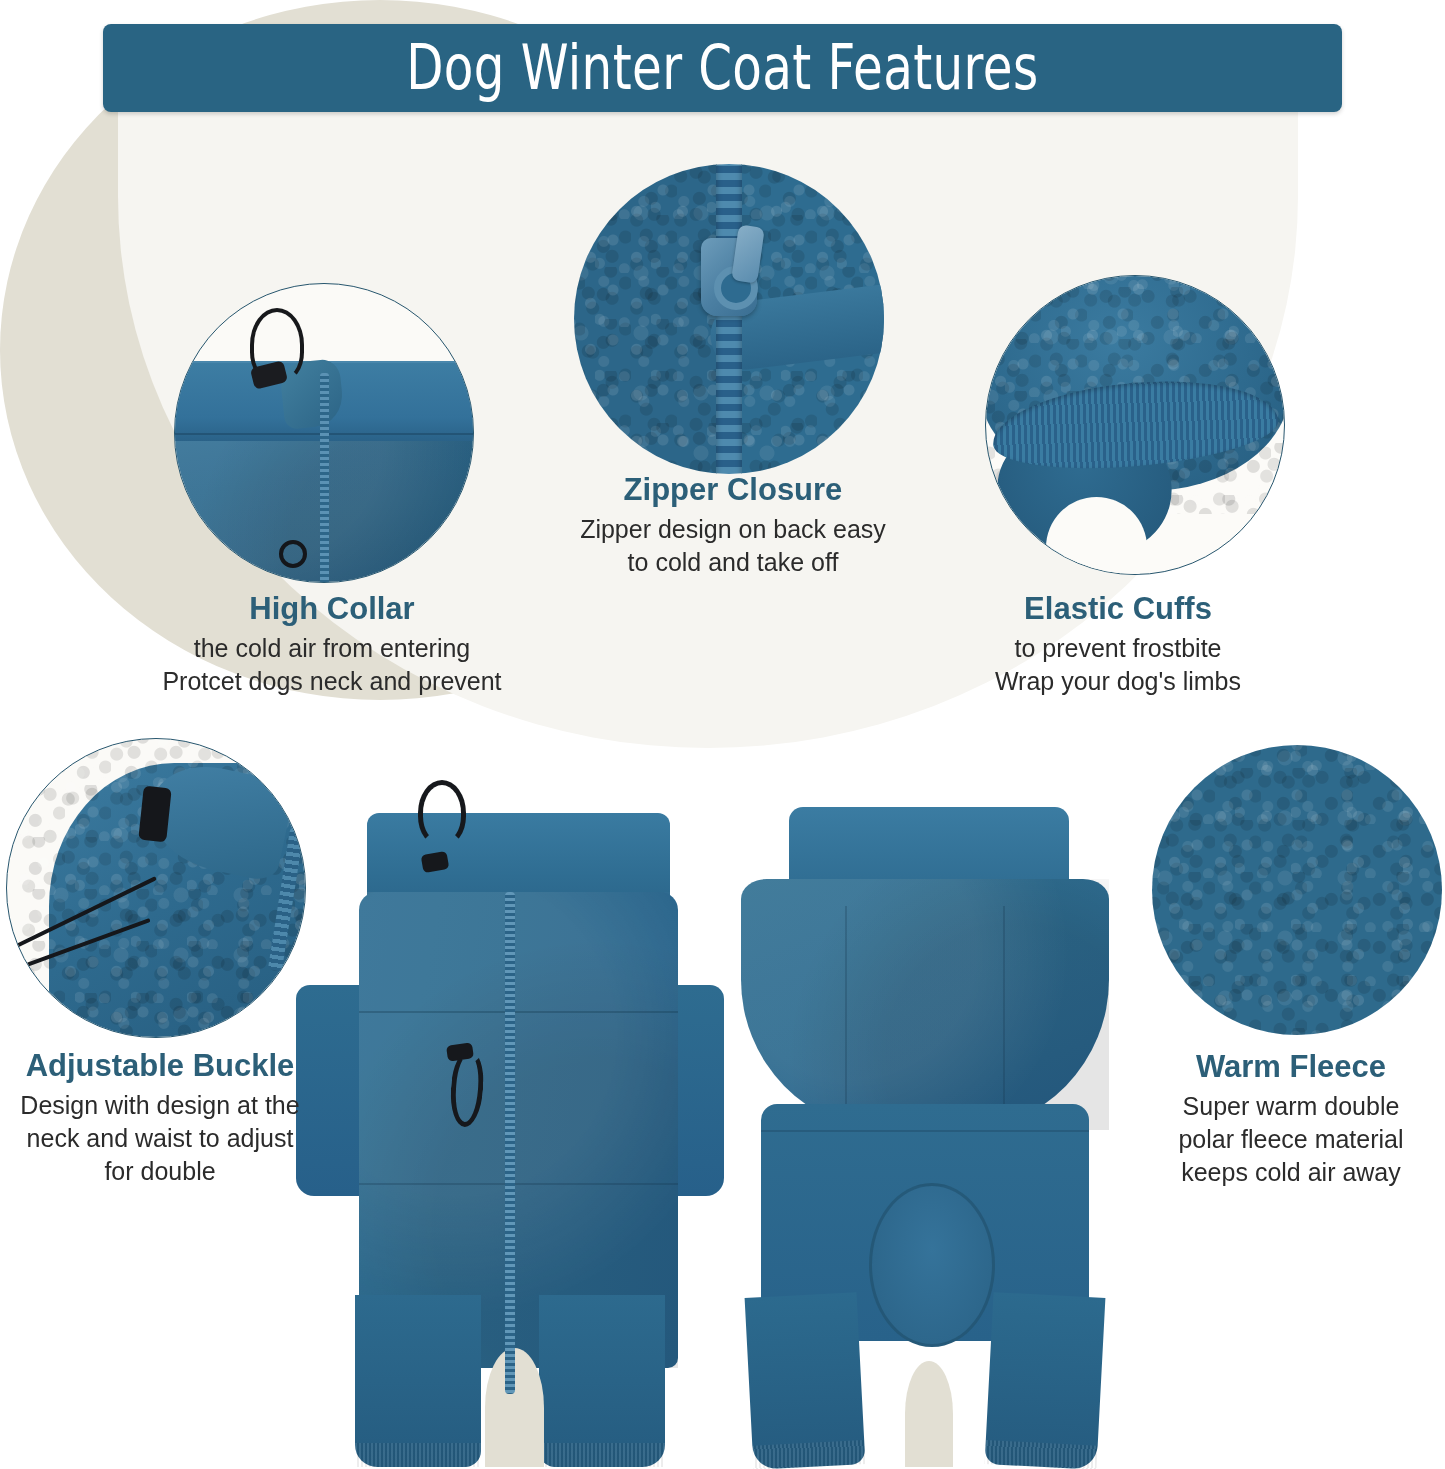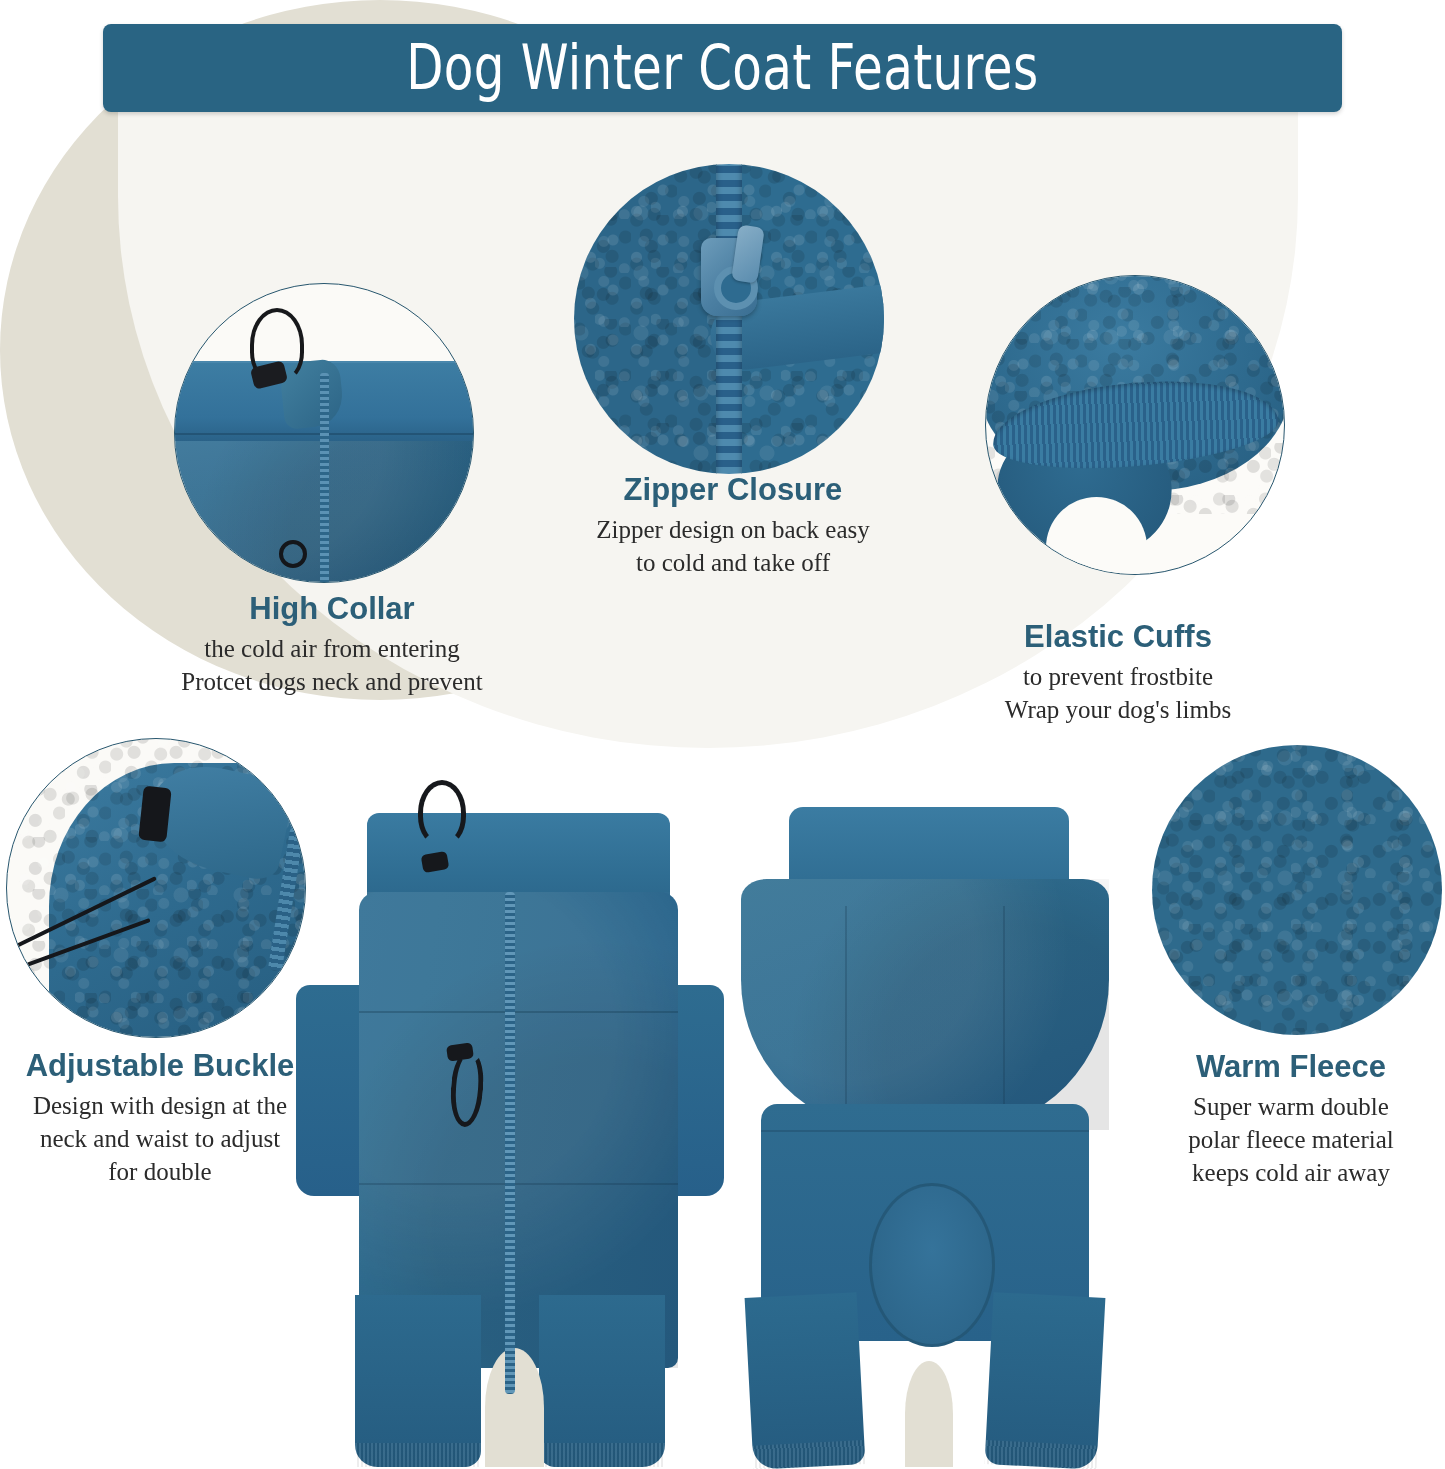--- a/index.html
+++ b/index.html
@@ -264,25 +264,24 @@
     font-size: 31px;
     line-height: 1.1;
     margin: 0 0 8px 0;
     white-space: nowrap;
   }
   .cap-desc {
     color: #2b2b2b;
     font-size: 25px;
     line-height: 1.16;
     margin: 4px;
-    font-family: Liberation Serif, serif;
   }
   #cap-collar  { left: 120px;  top: 592px;  width: 424px; }
   #cap-zipper  { left: 530px;  top: 473px;  width: 406px; }
-  #cap-cuffs   { left: 948px;  top: 620px;  width: 340px; }
+  #cap-cuffs   { left: 948px;  top: 592px;  width: 340px; }
   #cap-buckle  { left: 0px;    top: 1049px; width: 320px; }
   #cap-fleece  { left: 1136px; top: 1050px; width: 310px; }
 
   
   .garment { position: absolute; }
 
   
   #front-view { left: 300px; top: 800px; width: 420px; height: 660px; }
   #fv-collar {
     position:absolute; left:16%; top:2%; width:72%; height:16%;

